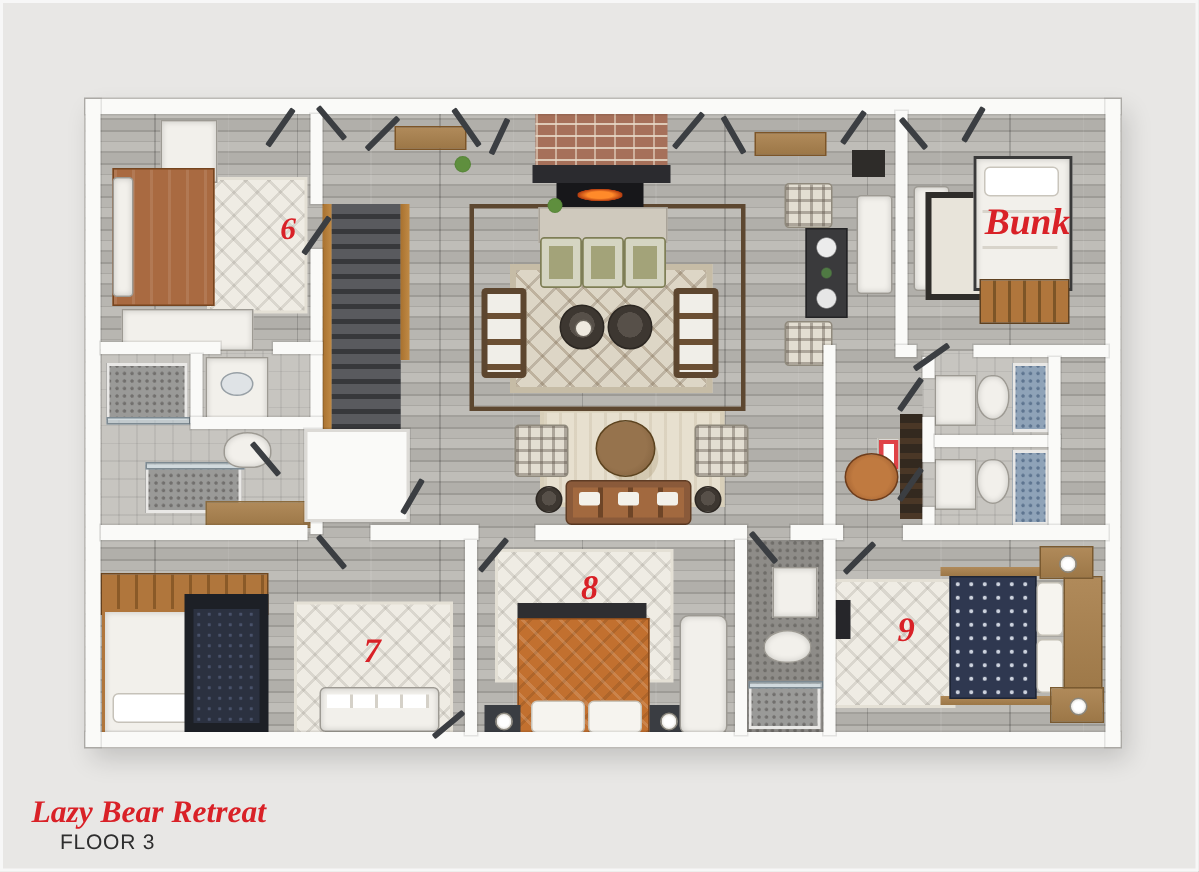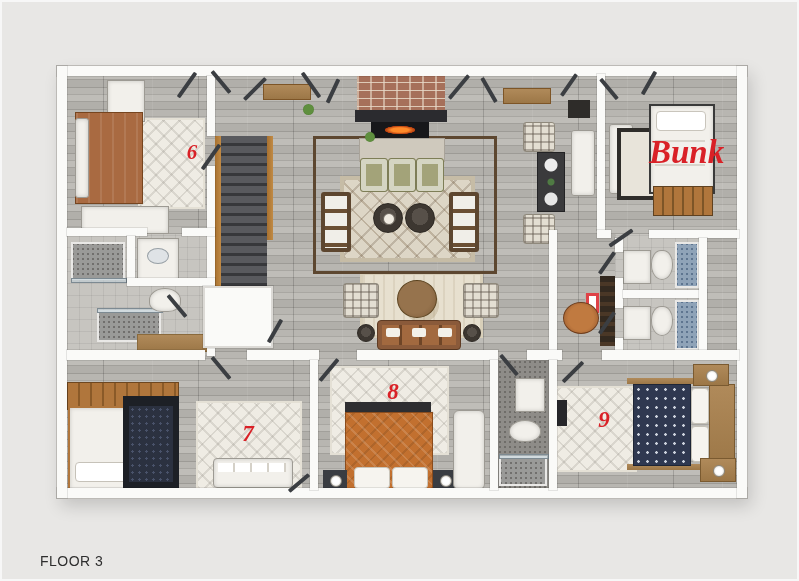--- a/index.html
+++ b/index.html
@@ -264,22 +264,23 @@
     <div class="door" style="left:562px;top:158px;height:28px;transform:rotate(55deg);"></div>
     <div class="door" style="left:548px;top:184px;height:26px;transform:rotate(35deg);"></div>
     <div class="door" style="left:548px;top:244px;height:26px;transform:rotate(35deg);"></div>
     <div class="door" style="left:162px;top:288px;height:28px;transform:rotate(-40deg);"></div>
     <div class="door" style="left:270px;top:290px;height:28px;transform:rotate(40deg);"></div>
     <div class="door" style="left:450px;top:286px;height:26px;transform:rotate(-40deg);"></div>
     <div class="door" style="left:514px;top:292px;height:28px;transform:rotate(45deg);"></div>
     <div class="door" style="left:240px;top:404px;height:26px;transform:rotate(50deg);"></div>
 
     <div class="rlabel" style="left:120px;top:76px;width:30px;font-size:21px;">6</div>
-    <div class="rlabel" style="left:592px;top:70px;width:72px;font-size:33px;">Bunk</div>
+    <div class="rlabel" style="left:592px;top:70px;width:72px;font-size:25px;">Bunk</div>
     <div class="rlabel" style="left:176px;top:356px;width:30px;font-size:23px;">7</div>
     <div class="rlabel" style="left:321px;top:314px;width:30px;font-size:23px;">8</div>
     <div class="rlabel" style="left:532px;top:342px;width:30px;font-size:23px;">9</div>
 
   </div>
 
+  <div class="title">Lazy Bear Retreat</div>
   <div class="floor-label">FLOOR 3</div>
 
 </div>
 
 </body></html>

